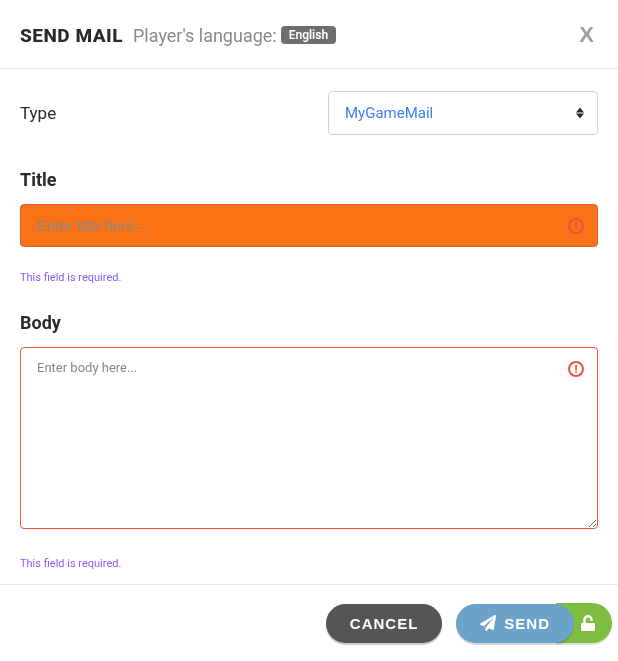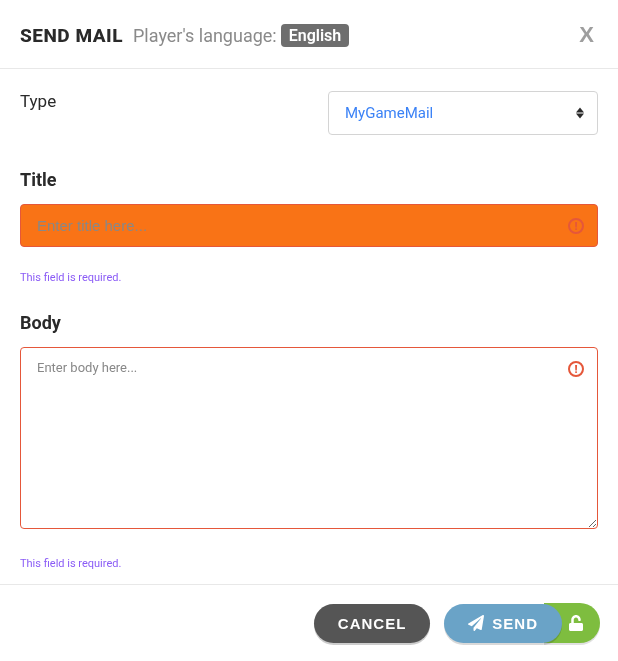--- a/index.html
+++ b/index.html
@@ -35,21 +35,21 @@
     .header-sub {
       font-size: 18px;
       color: #8a8a8a;
       margin-left: 10px;
       font-weight: 400;
     }
     .lang-badge {
       display: inline-block;
       background: #6e6e6e;
       color: #ffffff;
-      font-size: 16px;
+      font-size: 12px;
       font-weight: 600;
       padding: 2px 8px;
       border-radius: 4px;
       margin-left: 4px;
       vertical-align: middle;
     }
     .close-btn {
       margin-left: auto;
       font-size: 22px;
       font-weight: 700;
@@ -61,20 +61,21 @@
     .content {
       padding: 18px 20px 10px 20px;
       flex: 1;
       overflow: auto;
     }
     .field-row {
       margin-bottom: 28px;
     }
     .type-row {
       display: flex;
+      align-items: center;
       justify-content: space-between;
       margin-bottom: 34px;
       margin-top: 4px;
     }
     .field-label {
       font-size: 18px;
       font-weight: 700;
       color: #2a2a2a;
       margin-bottom: 14px;
       display: block;
@@ -174,21 +175,21 @@
       font-size: 11px;
       margin-top: 24px;
     }
     .summary-error {
       color: #e5573a;
       font-size: 15px;
       margin-top: 14px;
     }
     .footer {
       border-top: 1px solid #e8e8e8;
-      padding: 18px 18px;
+      padding: 18px 6px;
       display: flex;
       justify-content: flex-end;
       align-items: center;
       gap: 14px;
     }
     .btn {
       border: none;
       border-radius: 22px;
       padding: 11px 24px;
       font-size: 15px;

